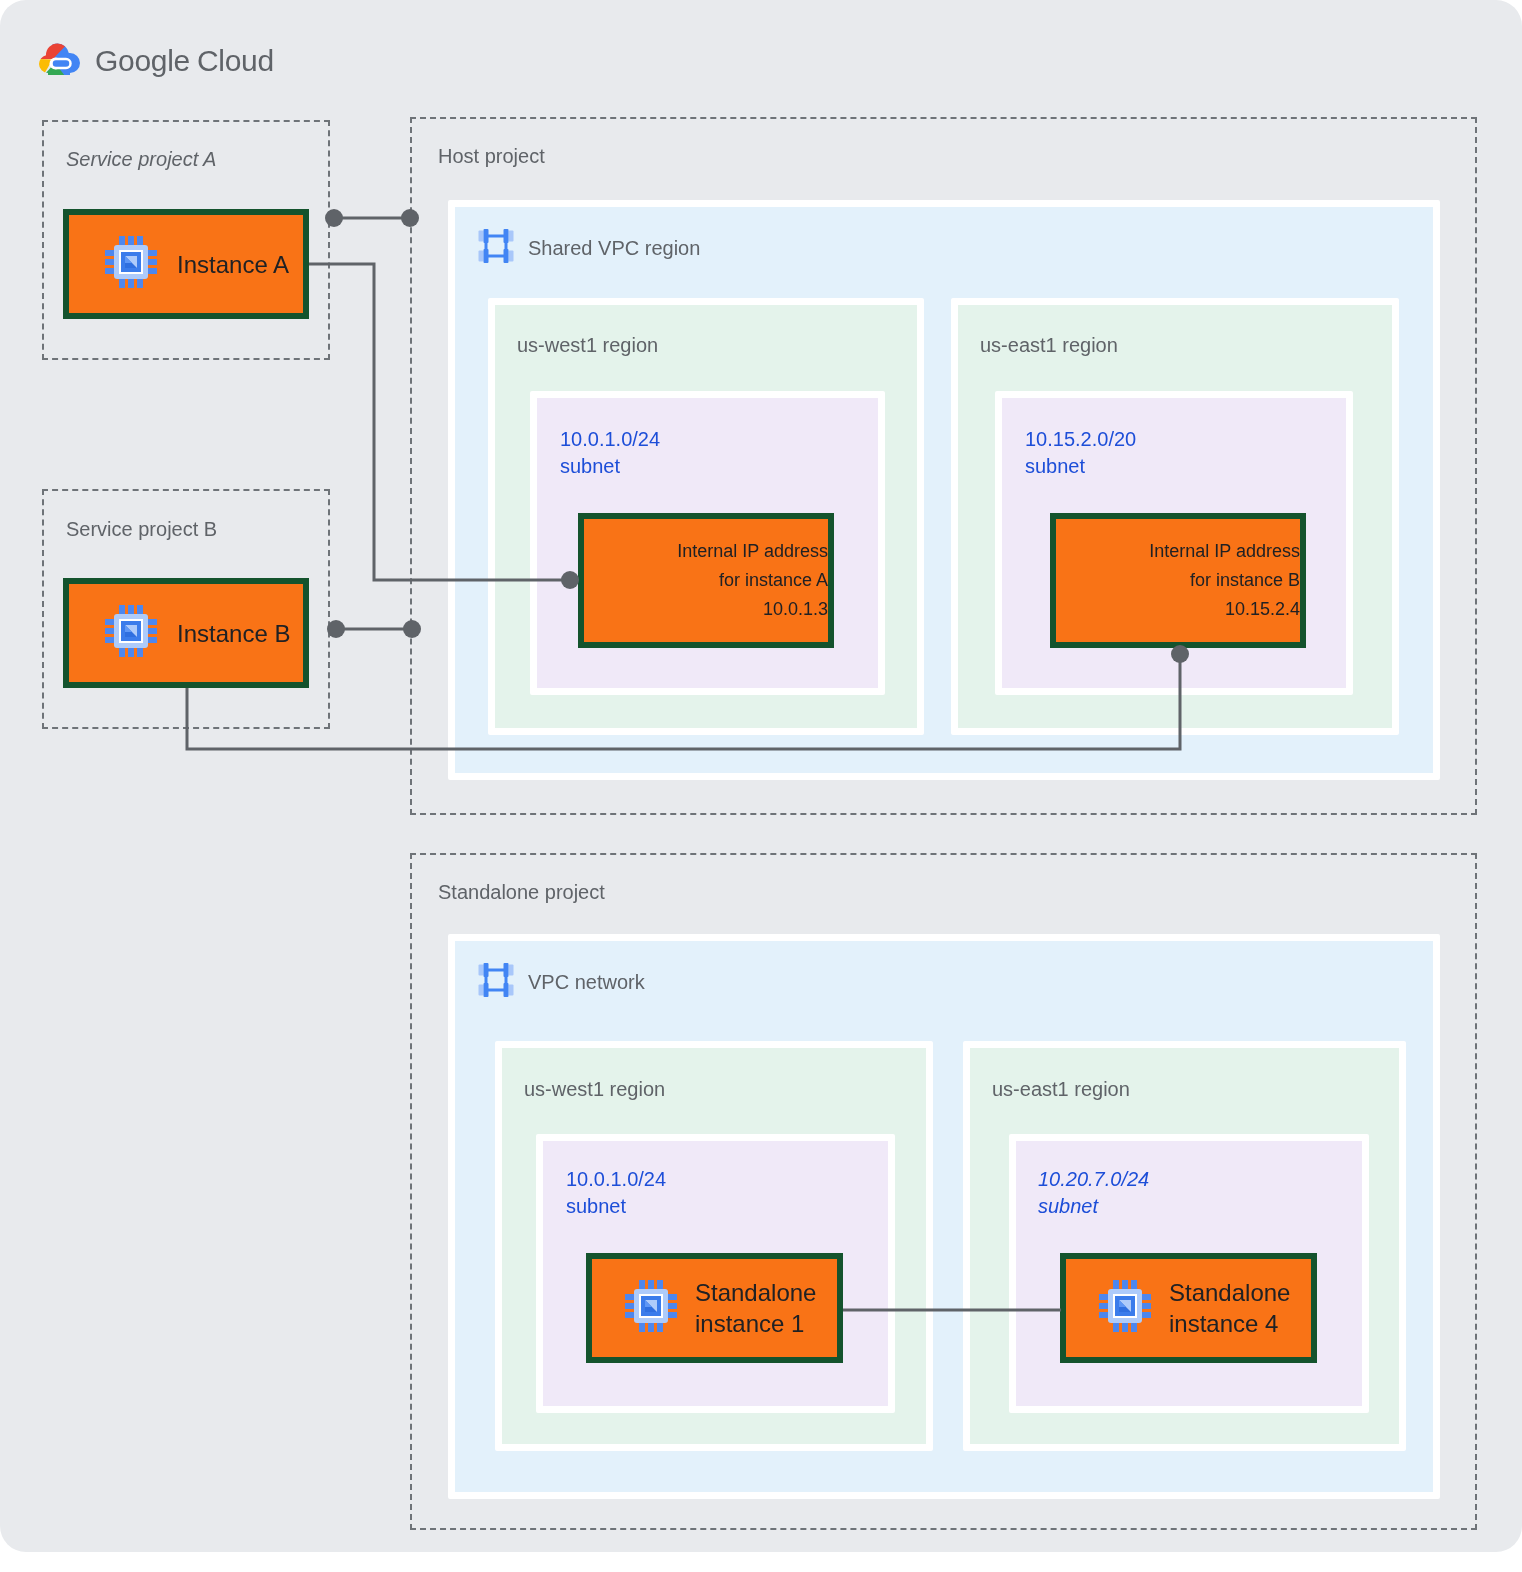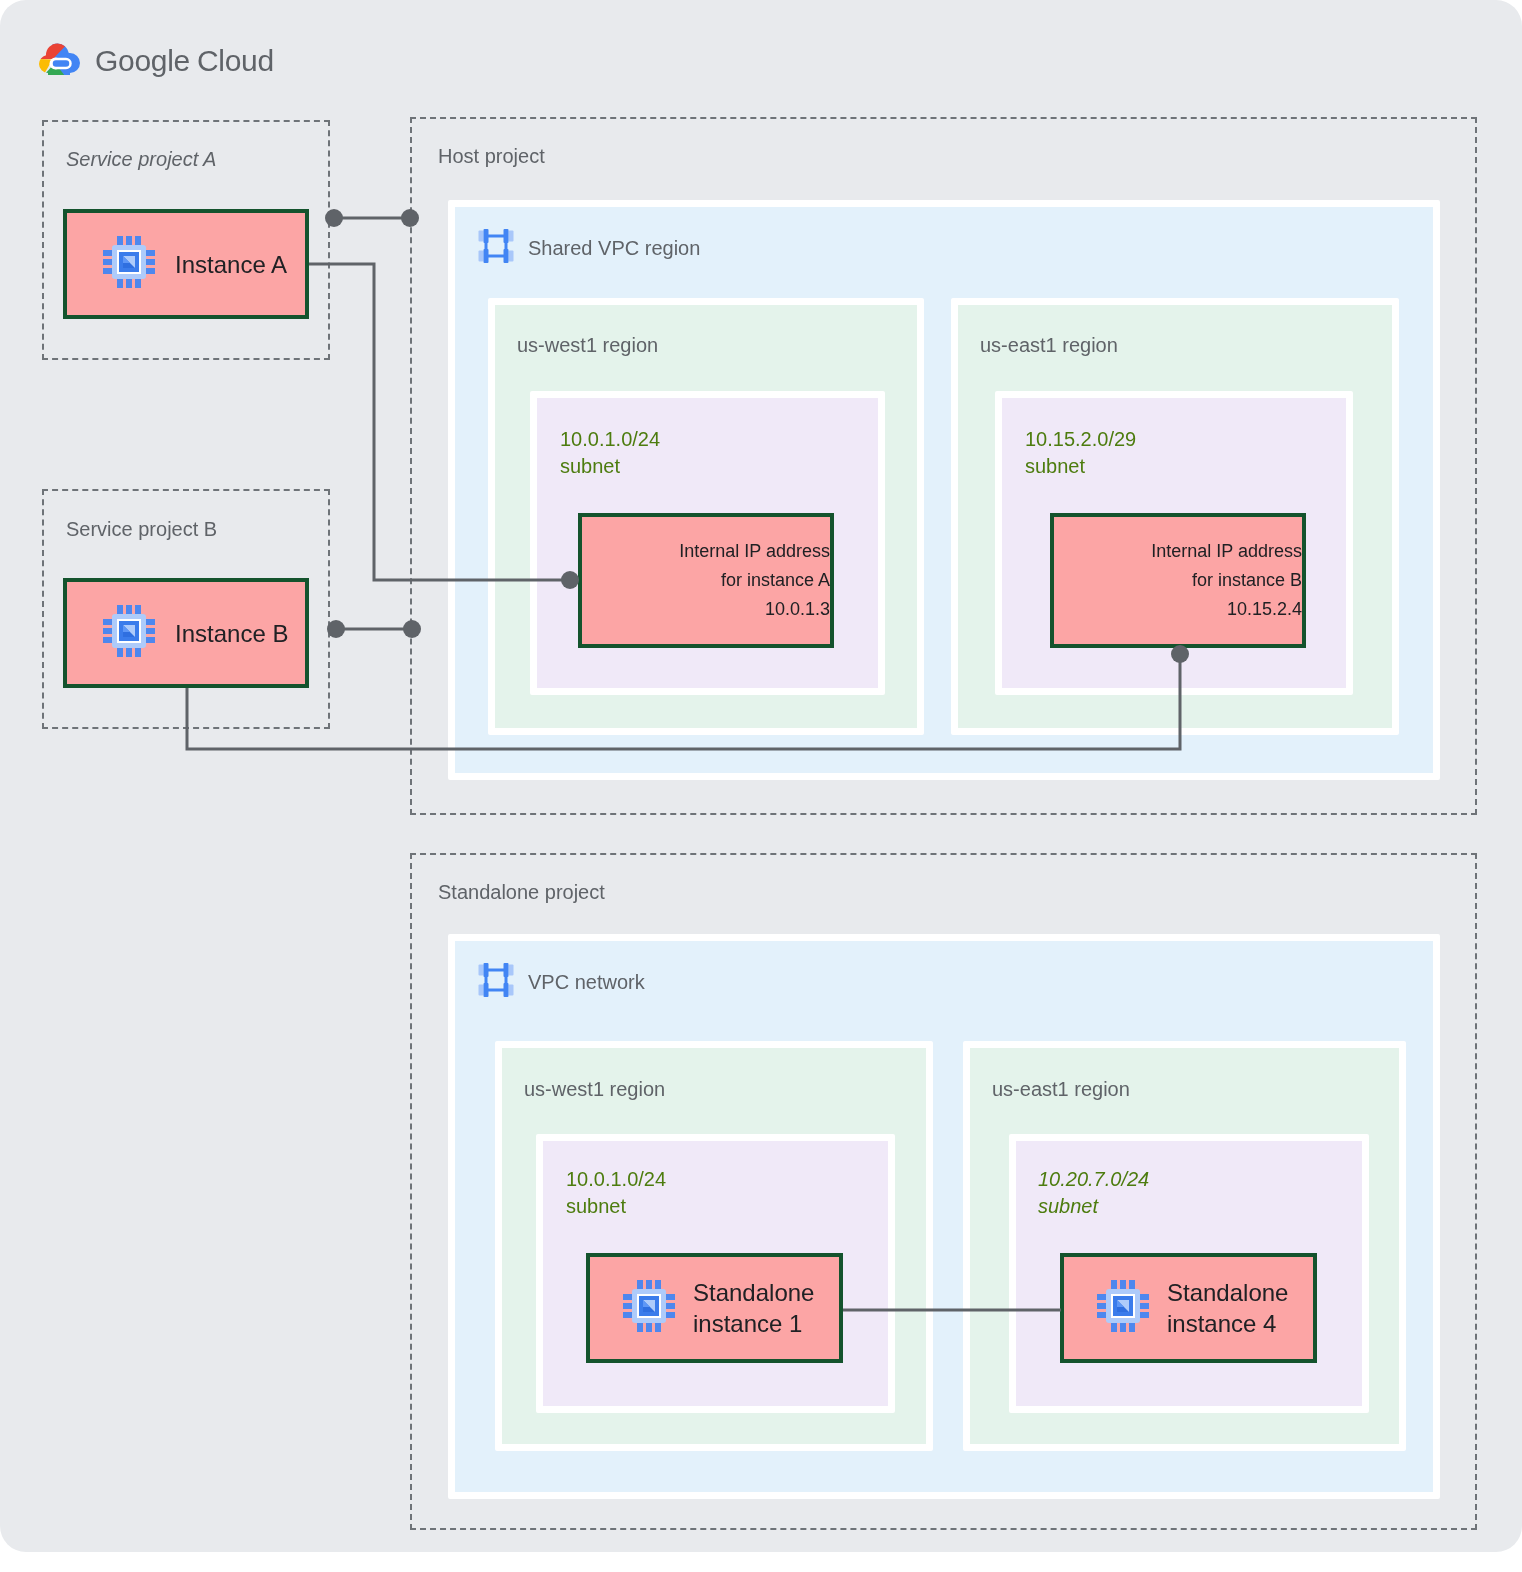--- a/index.html
+++ b/index.html
@@ -7,25 +7,25 @@
     position:relative;width:1522px;height:1552px;background:#E8EAED;
     border-radius:26px;overflow:hidden;
     font-family:"Liberation Sans",sans-serif;
   }
   
   .dashed-box{position:absolute;border:2px dashed #6E7378;box-sizing:border-box;background:transparent;}
   .proj-label{position:absolute;font-size:20px;color:#5F6368;white-space:nowrap;}
   .net-box{position:absolute;background:#E3F1FB;border:7px solid #ffffff;box-sizing:border-box;border-radius:2px;}
   .region-box{position:absolute;background:#E4F3EB;border:7px solid #ffffff;box-sizing:border-box;border-radius:2px;}
   .subnet-box{position:absolute;background:#F0E9F8;border:7px solid #ffffff;box-sizing:border-box;border-radius:2px;}
-  .white-card{position:absolute;background:#fca5a5;border:4px solid #14532d;box-sizing:border-box;display:flex;align-items:center;}
+  .white-card{position:absolute;background:#f97316;border:6px solid #14532d;box-sizing:border-box;display:flex;align-items:center;}
   .label-row{position:absolute;display:flex;align-items:center;gap:14px;}
   .net-label{font-size:20px;color:#5F6368;white-space:nowrap;}
   .region-label{position:absolute;font-size:20px;color:#5F6368;white-space:nowrap;}
-  .subnet-label{position:absolute;font-size:20px;color:#4d7c0f;line-height:27px;white-space:nowrap;}
+  .subnet-label{position:absolute;font-size:20px;color:#1d4ed8;line-height:27px;white-space:nowrap;}
   .inst-row{display:flex;align-items:center;gap:20px;padding-left:36px;}
   .inst-text{font-size:24px;color:#202124;line-height:31px;white-space:nowrap;}
   .ip-card{justify-content:center;text-align:center;}
   .ip-text{width:100%;font-size:18px;color:#202124;line-height:29px;text-align:right;}
   .overlay{position:absolute;left:0;top:0;pointer-events:none;}
   
   .logo{position:absolute;left:36px;top:42px;display:flex;align-items:center;gap:13px;}
   .logo-text{font-size:30px;color:#5F6368;letter-spacing:-0.3px;white-space:nowrap;}
   .logo-text .brand{font-weight:500;margin-right:7px;}
   .logo-text .product{font-weight:400;}
@@ -193,21 +193,21 @@
       <div>Internal IP address</div>
       <div>for instance A</div>
       <div>10.0.1.3</div>
     </div>
   </div>
 
   <div id="host-re" class="region-box"></div>
   <div id="host-re-label" class="region-label">us-east1 region</div>
   <div id="host-se" class="subnet-box"></div>
   <div id="host-se-label" class="subnet-label">
-    <div>10.15.2.0/29</div>
+    <div>10.15.2.0/20</div>
     <div>subnet</div>
   </div>
   <div id="ip-b" class="white-card ip-card">
     <div class="ip-text">
       <div>Internal IP address</div>
       <div>for instance B</div>
       <div>10.15.2.4</div>
     </div>
   </div>
 

